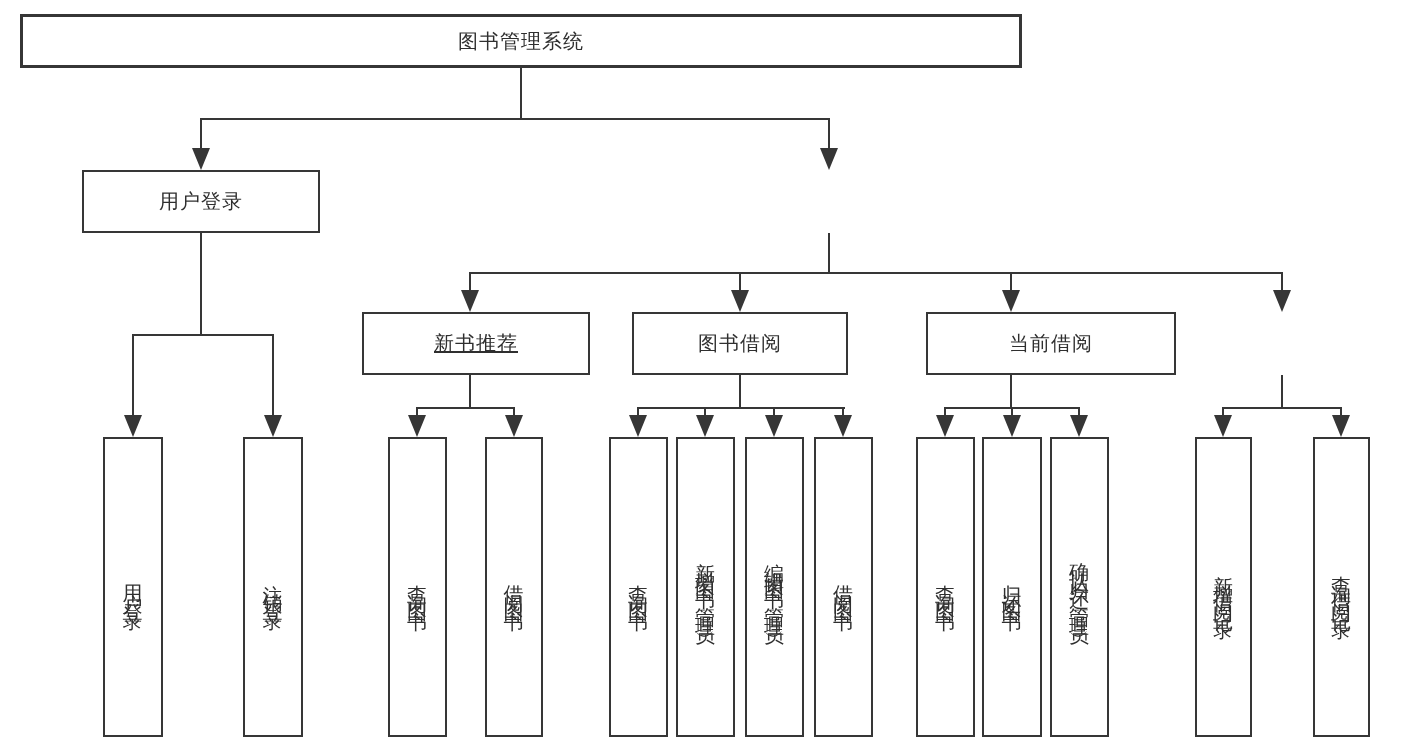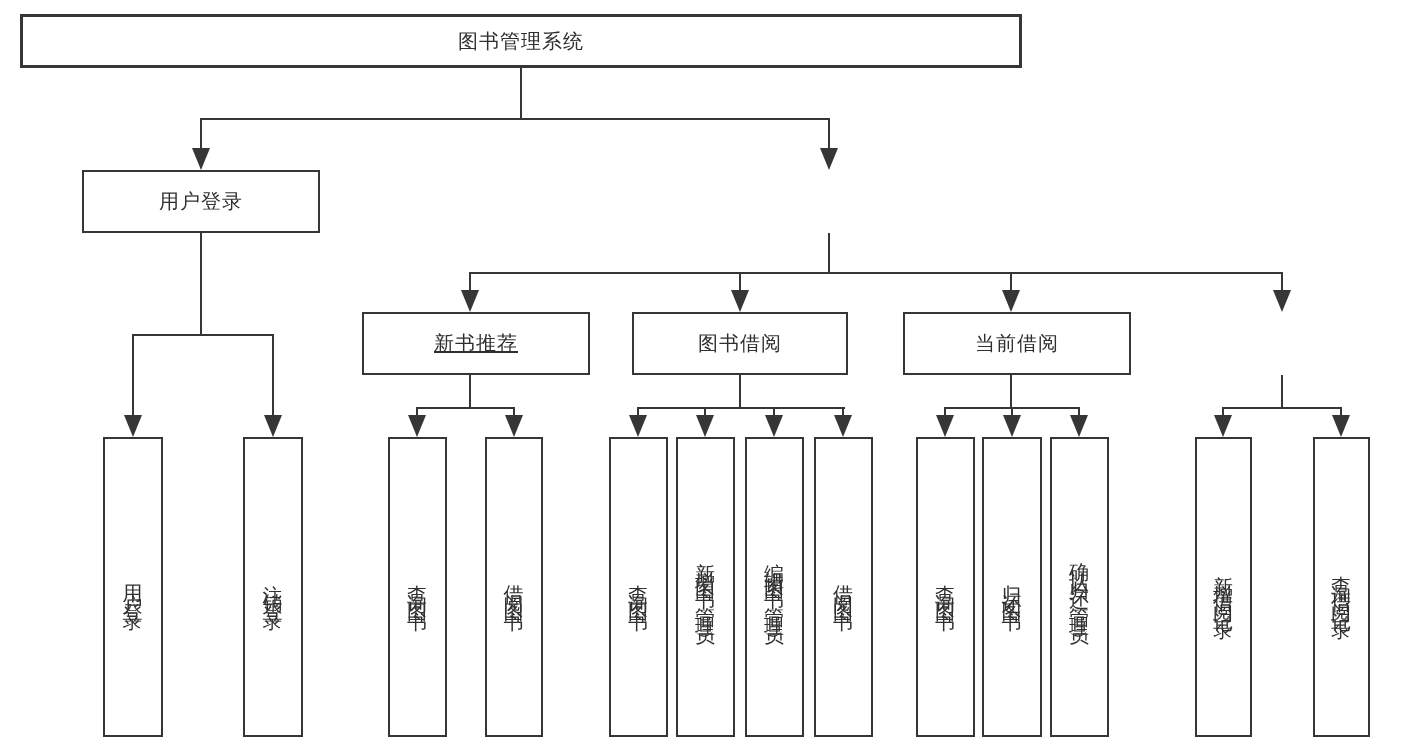--- a/index.html
+++ b/index.html
@@ -60,21 +60,21 @@
 <body>
 
 <div class="canvas">
 
   <div class="node root" style="left:20px; top:14px; width:1002px; height:54px;">图书管理系统</div>
 
   <div class="node" style="left:82px; top:170px; width:238px; height:63px;">用户登录</div>
 
   <div class="node" style="left:362px; top:312px; width:228px; height:63px;text-decoration:underline;">新书推荐</div>
   <div class="node" style="left:632px; top:312px; width:216px; height:63px;">图书借阅</div>
-  <div class="node" style="left:903px; top:312px; width:228px; height:63px;">当前借阅</div>
+  <div class="node" style="left:926px; top:312px; width:250px; height:63px;">当前借阅</div>
 
   <div class="node leaf" style="left:103px; top:437px; width:60px; height:300px;">用户登录</div>
   <div class="node leaf" style="left:243px; top:437px; width:60px; height:300px;">注销登录</div>
 
   <div class="node leaf" style="left:388px; top:437px; width:59px; height:300px;">查询图书</div>
   <div class="node leaf" style="left:485px; top:437px; width:58px; height:300px;">借阅图书</div>
 
   <div class="node leaf" style="left:609px; top:437px; width:59px; height:300px;">查询图书</div>
   <div class="node leaf" style="left:676px; top:437px; width:59px; height:300px;">新增图书（管理员）</div>
   <div class="node leaf" style="left:745px; top:437px; width:59px; height:300px;">编辑图书（管理员）</div>

